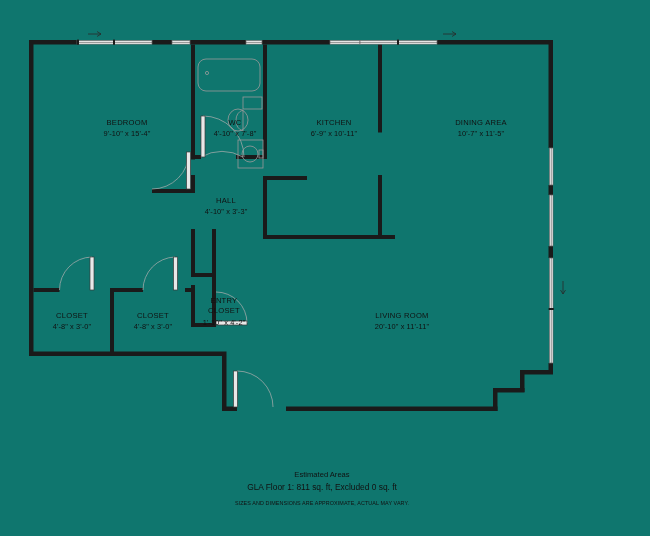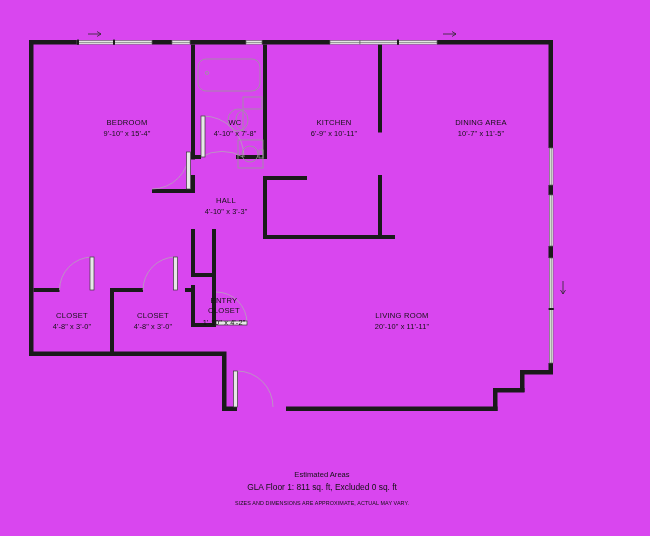--- a/index.html
+++ b/index.html
@@ -11,21 +11,21 @@
     width: 650px;
     height: 536px;
     font-family: "Liberation Sans", sans-serif;
     overflow: hidden;
     position: relative;
   }
   #floorplan-page {
     position: relative;
     width: 650px;
     height: 536px;
-    background: #d946ef;
+    background: #0f766e;
     text-align: right;
   }
   #plan-svg {
     position: absolute;
     left: 0;
     top: 0;
     width: 650px;
     height: 536px;
   }
   .room-label {

